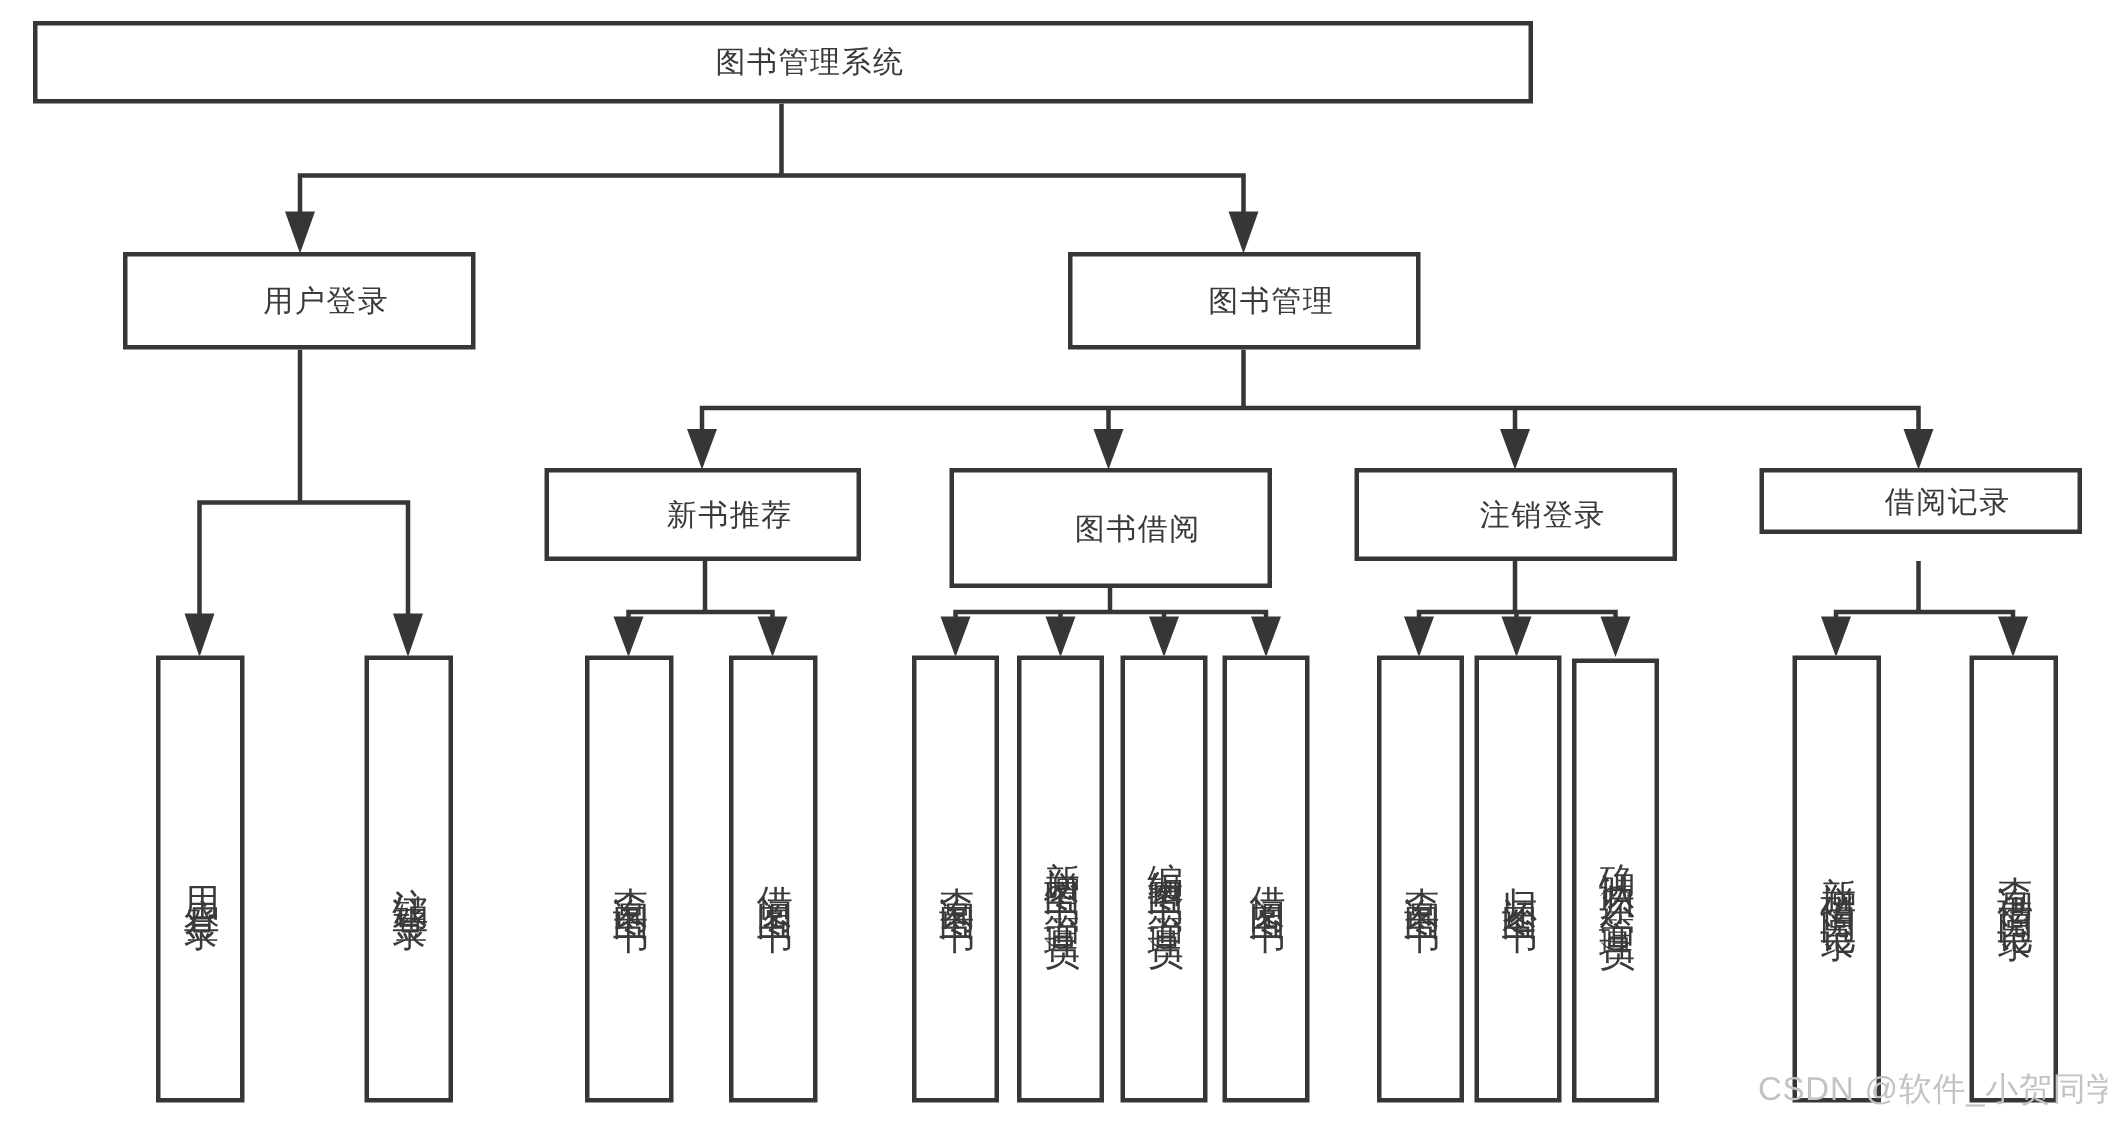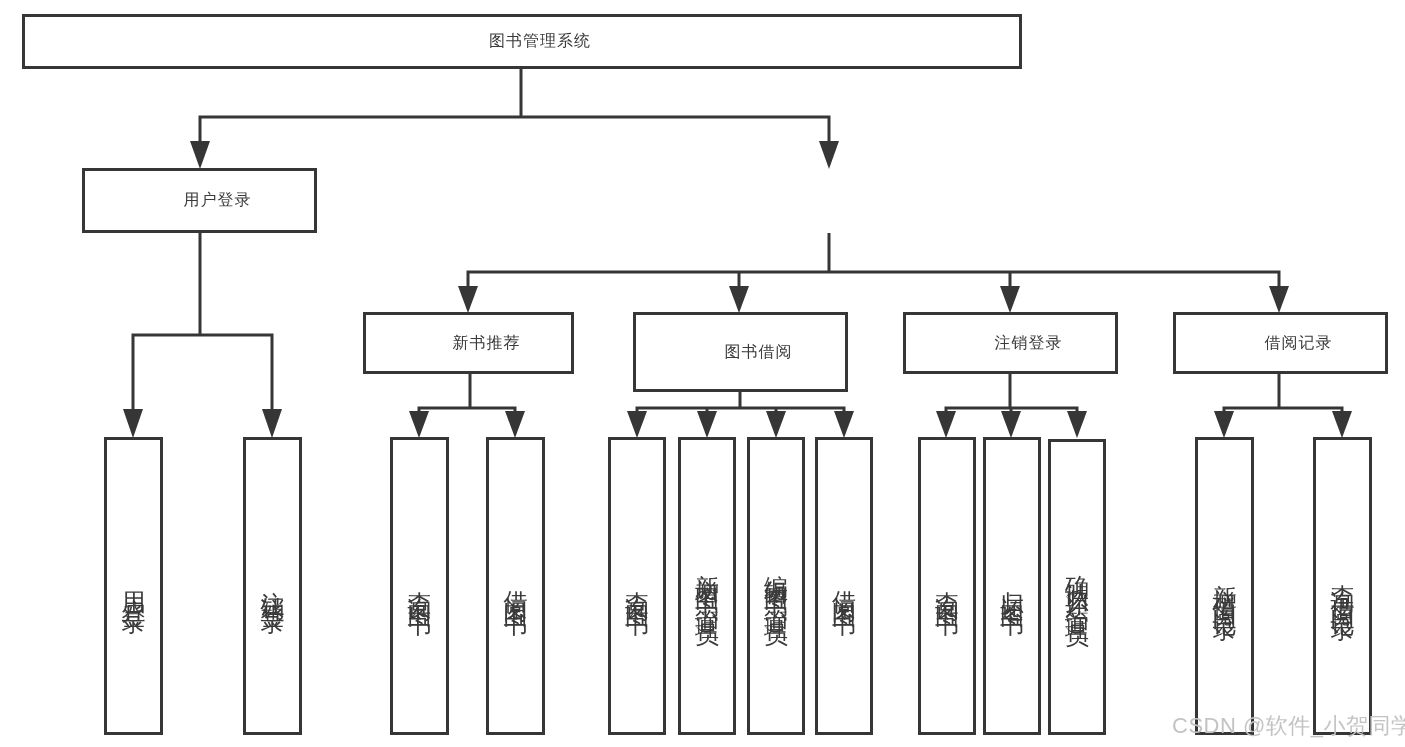--- a/index.html
+++ b/index.html
@@ -21,21 +21,21 @@
     position:absolute;
     box-sizing:border-box;
     background:#fff;
     border:3px solid var(--line);
     color:var(--text);
     display:flex;
     align-items:center;
     justify-content:center;
     z-index:2;
   }
-  .h{font-size:16px;letter-spacing:1px;padding-left:36px;}
+  .h{font-size:20px;letter-spacing:1px;padding-left:36px;}
   .v{
     writing-mode:vertical-rl;
     text-orientation:mixed;
     font-size:24px;
     letter-spacing:7px;
     line-height:1;
   }
   .watermark{
     position:absolute;
     left:1172px;top:711px;
@@ -83,25 +83,26 @@
     <polygon points="1067,411 1087,411 1077,438" fill="#363636" stroke="none"></polygon>
 
     <path d="M1279 374 V408 M1222.5 408 H1343.5 M1224 408 V412 M1342 408 V412"></path>
     <polygon points="1214,411 1234,411 1224,438" fill="#363636" stroke="none"></polygon>
     <polygon points="1332,411 1352,411 1342,438" fill="#363636" stroke="none"></polygon>
   </svg>
 
   <div class="box h" style="left:22px;top:14px;width:1000px;height:55px;">图书管理系统</div>
 
   <div class="box h" style="left:82px;top:168px;width:235px;height:65px;">用户登录</div>
+  <div class="box h" style="left:712px;top:168px;width:235px;height:65px;">图书管理</div>
 
   <div class="box h" style="left:363px;top:312px;width:211px;height:62px;">新书推荐</div>
   <div class="box h" style="left:633px;top:312px;width:215px;height:80px;">图书借阅</div>
   <div class="box h" style="left:903px;top:312px;width:215px;height:62px;">注销登录</div>
-  <div class="box h" style="left:1173px;top:312px;width:215px;height:62px;">借阅记录</div>
+  <div class="box h" style="left:1173px;top:312px;width:215px;height:44px;">借阅记录</div>
 
   <div class="box v" style="left:104px;top:437px;width:59px;height:298px;">用户登录</div>
   <div class="box v" style="left:243px;top:437px;width:59px;height:298px;">注销登录</div>
 
   <div class="box v" style="left:390px;top:437px;width:59px;height:298px;">查询图书</div>
   <div class="box v" style="left:486px;top:437px;width:59px;height:298px;">借阅图书</div>
 
   <div class="box v" style="left:608px;top:437px;width:58px;height:298px;">查询图书</div>
   <div class="box v" style="left:678px;top:437px;width:58px;height:298px;">新增图书（管理员）</div>
   <div class="box v" style="left:747px;top:437px;width:58px;height:298px;">编辑图书（管理员）</div>

